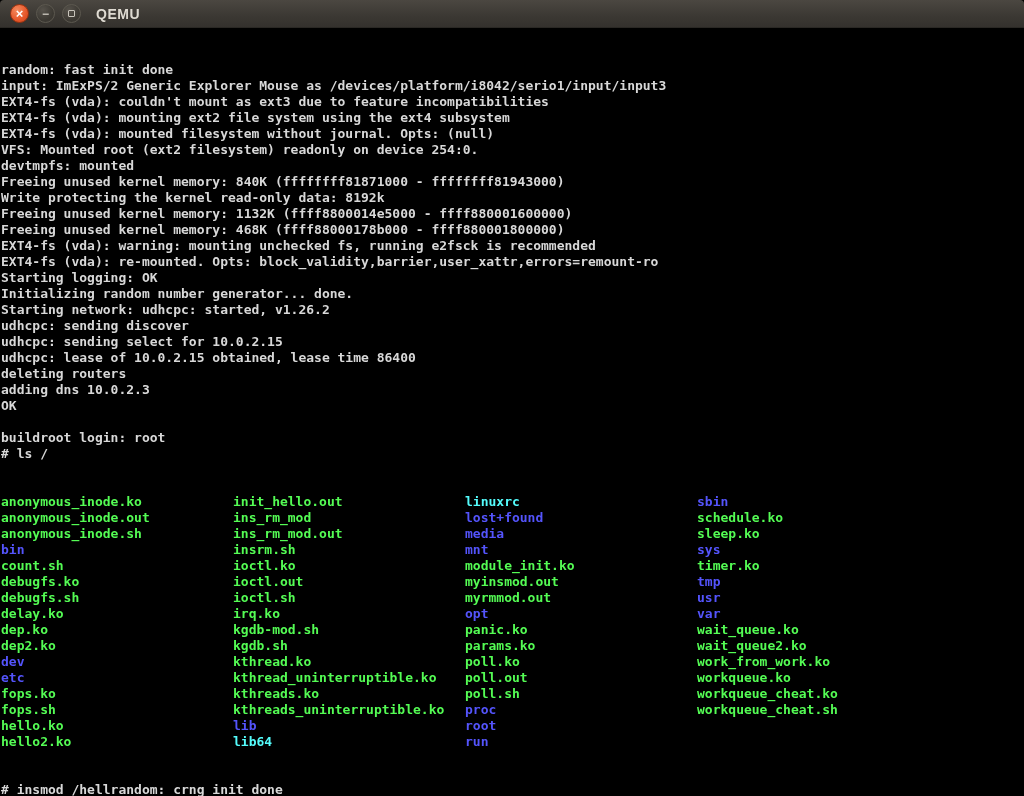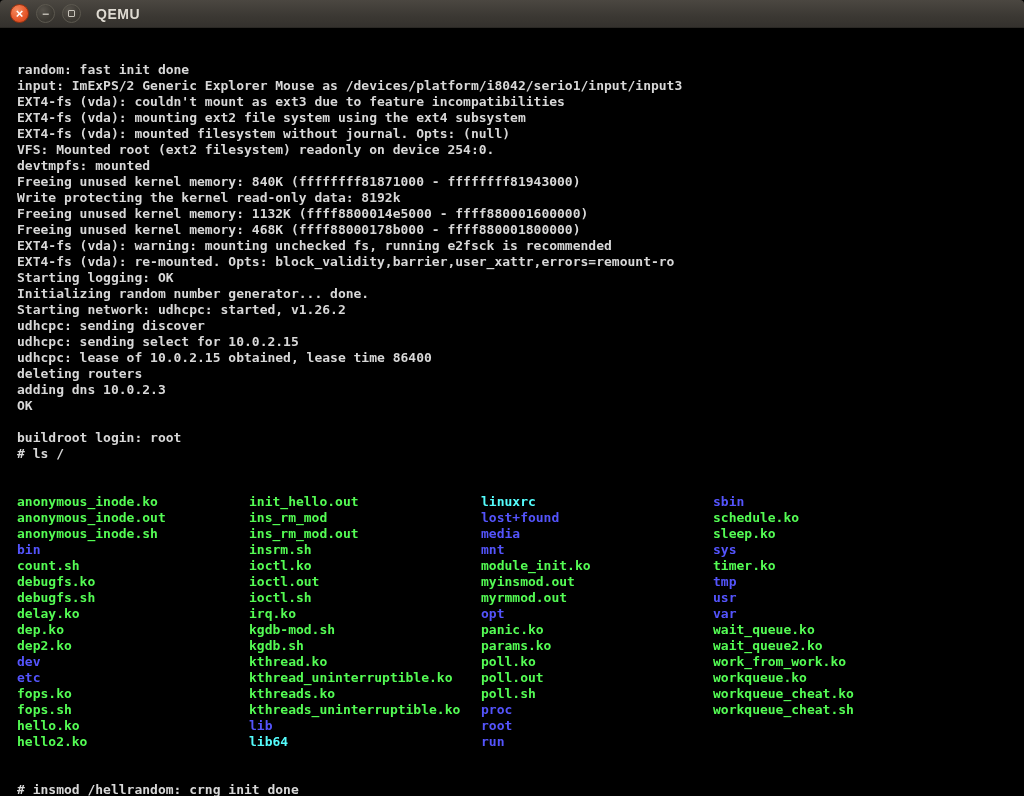--- a/index.html
+++ b/index.html
@@ -18,21 +18,21 @@
                 border:1px solid #9e3310; color:#fff; font-size:13px; font-weight:bold; line-height:1; }
   .wbtn.minmax { background:radial-gradient(circle at 35% 30%, #56524b, #3b3832 65%);
                  border:1px solid #5c584f; color:#c8c4bb; font-size:12px; font-weight:bold; line-height:1; }
   .sq { width:7px; height:7px; border:1.5px solid #c8c4bb; border-radius:1px; }
   .title { color:#dfdbd2; font-weight:bold; font-size:14px; margin-left:8px; letter-spacing:0.5px; }
 
   
   .terminal { flex:1 1 auto; background:#000; color:#d8d8d8; overflow:hidden;
               font-family:"DejaVu Sans Mono","Liberation Mono",monospace;
               font-size:13px; line-height:16px; font-weight:bold;
-              padding:2px 0 0 17px; white-space:pre; }
+              padding:2px 0 0 1px; white-space:pre; }
   .line { height:16px; white-space:pre; }
   .cell { display:inline-block; width:232px; white-space:pre; vertical-align:top; }
 </style>
 </head>
 <body>
 
 <div class="window">
 
   <div class="titlebar">
     <div class="wbtn close">

